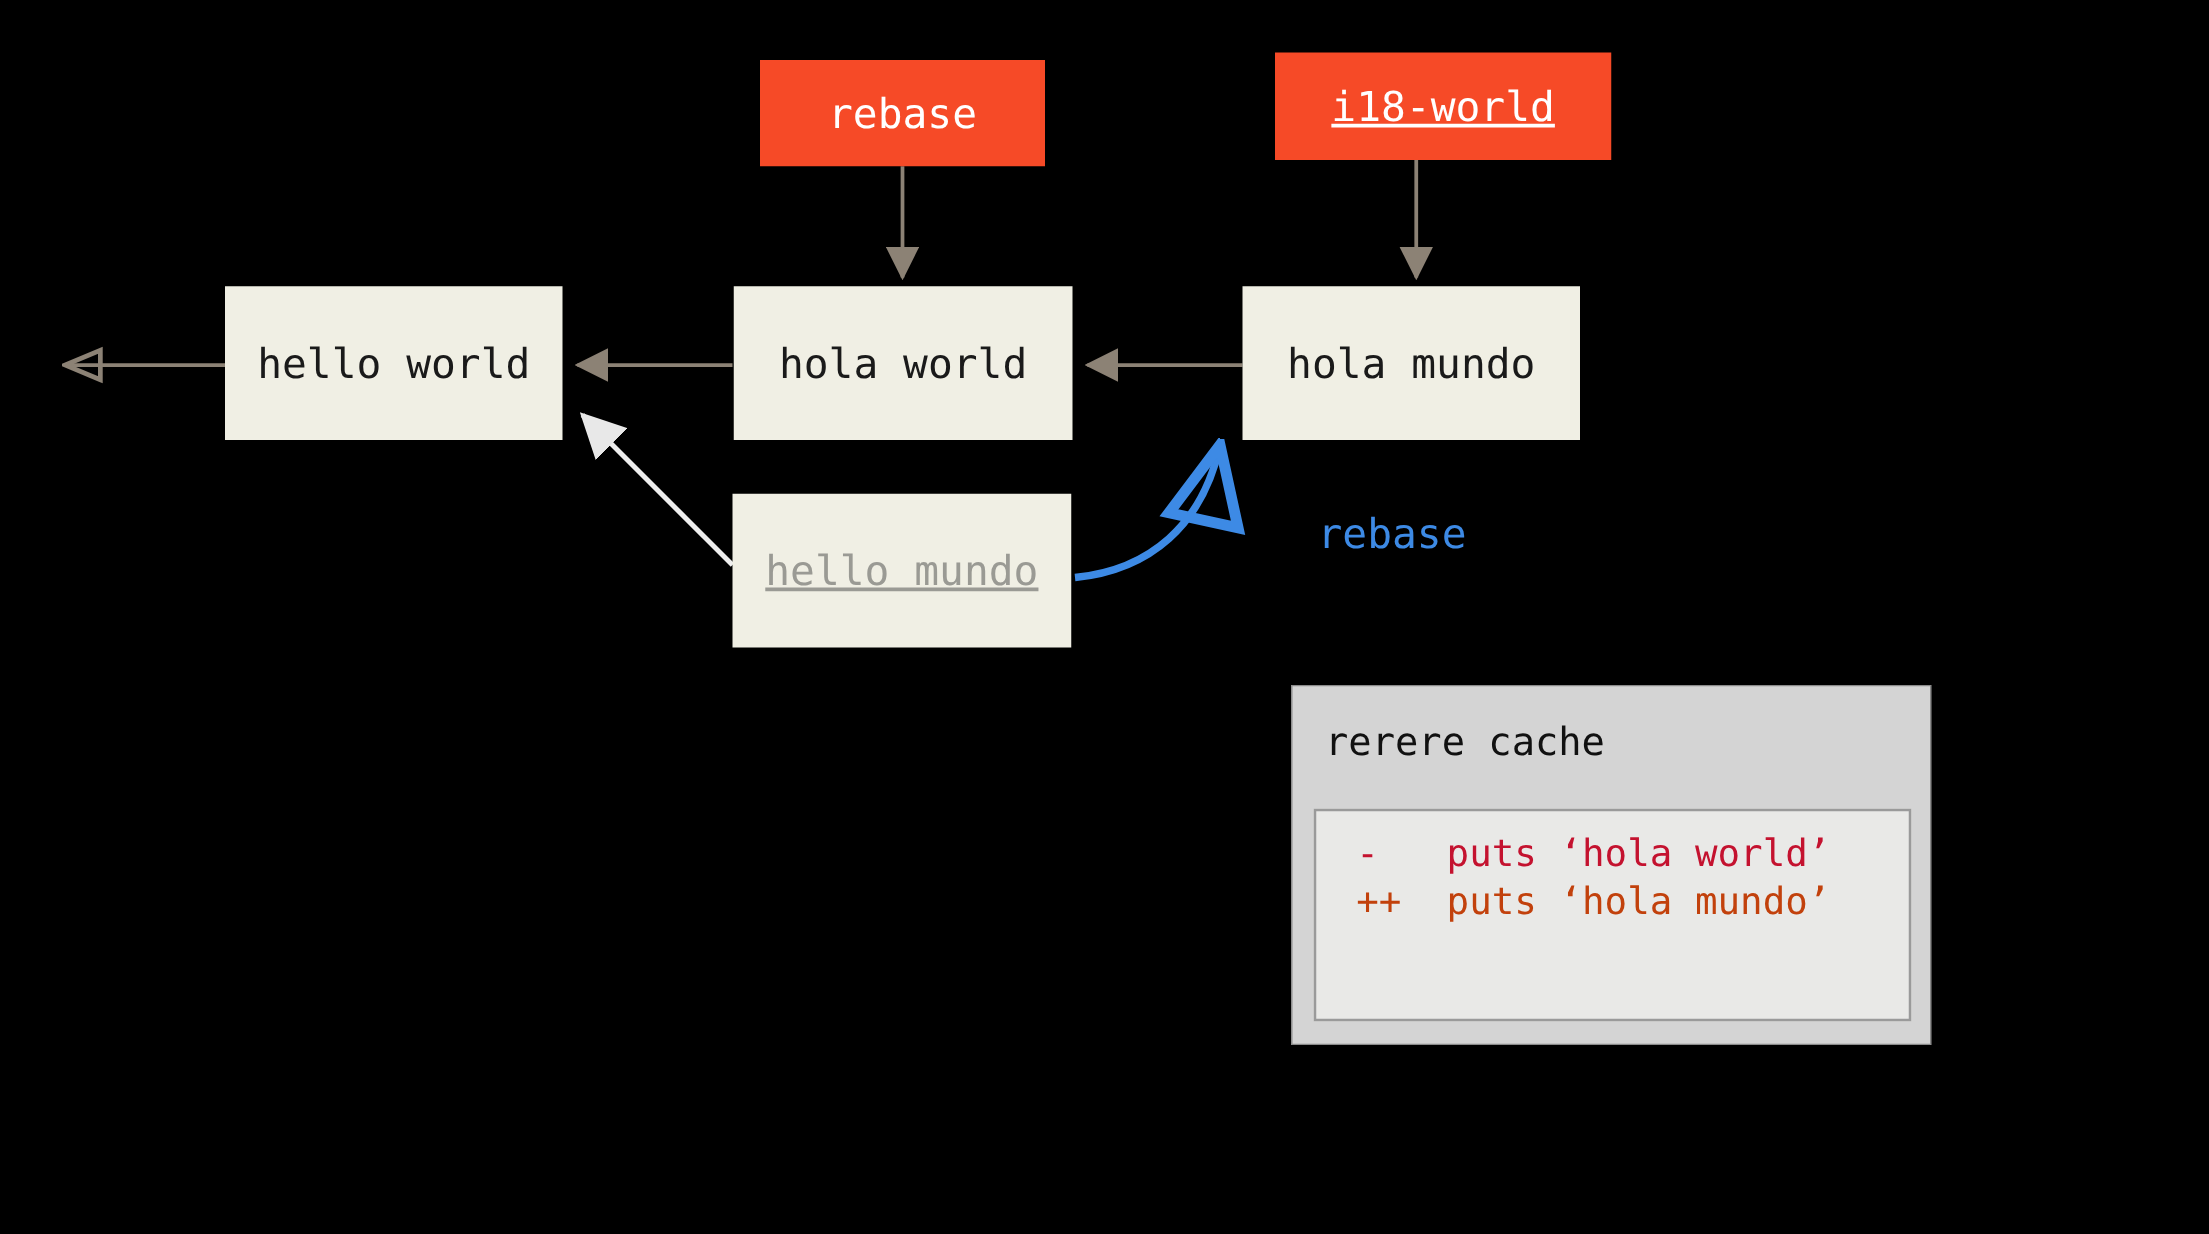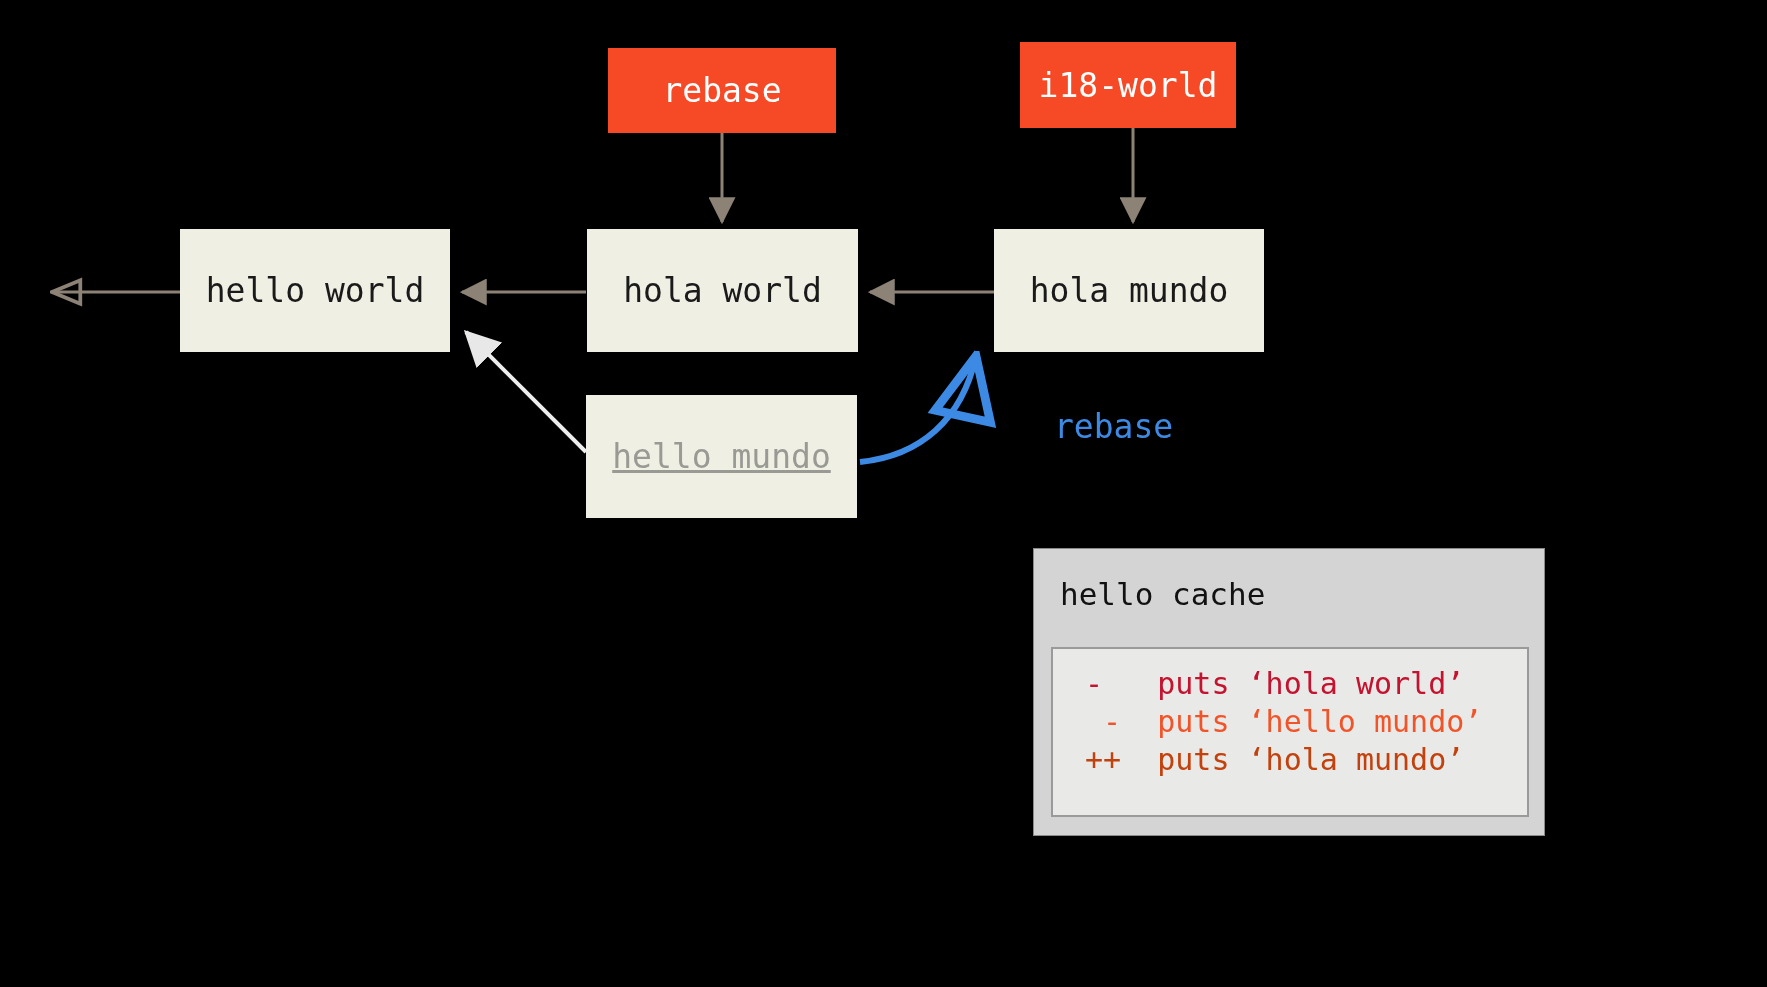--- a/index.html
+++ b/index.html
@@ -142,21 +142,21 @@
 
     <g>
       <path d="M 860 462 C 920 456, 962 420, 976 356" fill="none" stroke="#3d8ae5" stroke-width="6" marker-end="url(#arrow-blue-hollow)"></path>
     </g>
   </svg>
 
   <div class="branch-box" style="left:608px; top:48px; width:228px; height:85px;">
     <span>rebase</span>
   </div>
 
-  <div class="branch-box" style="left:1020px; top:42px; width:216px; height:86px;">
+  <div class="branch-box" style="left:1020px; top:42px; width:269px; height:86px;text-decoration:underline;">
     <span>i18-world</span>
   </div>
 
   <div class="node-box" style="left:180px; top:229px; width:270px; height:123px;">
     <span>hello world</span>
   </div>
 
   <div class="node-box" style="left:587px; top:229px; width:271px; height:123px;">
     <span>hola world</span>
   </div>
@@ -165,22 +165,21 @@
     <span>hola mundo</span>
   </div>
 
   <div class="node-box ghost" style="left:586px; top:395px; width:271px; height:123px;text-decoration:underline;">
     <span>hello mundo</span>
   </div>
 
   <div class="rebase-label" style="left:1054px; top:407px;">rebase</div>
 
   <div id="rerere-panel">
-    <div id="rerere-title">hello cache</div>
+    <div id="rerere-title">rerere cache</div>
 
     <div id="rerere-diff">
       <div class="diff-line diff-minus-dark">-   puts ‘hola world’</div>
-      <div class="diff-line diff-minus-light"> -  puts ‘hello mundo’</div>
       <div class="diff-line diff-plus">++  puts ‘hola mundo’</div>
     </div>
   </div>
 
 </div>
 
 </body></html>

